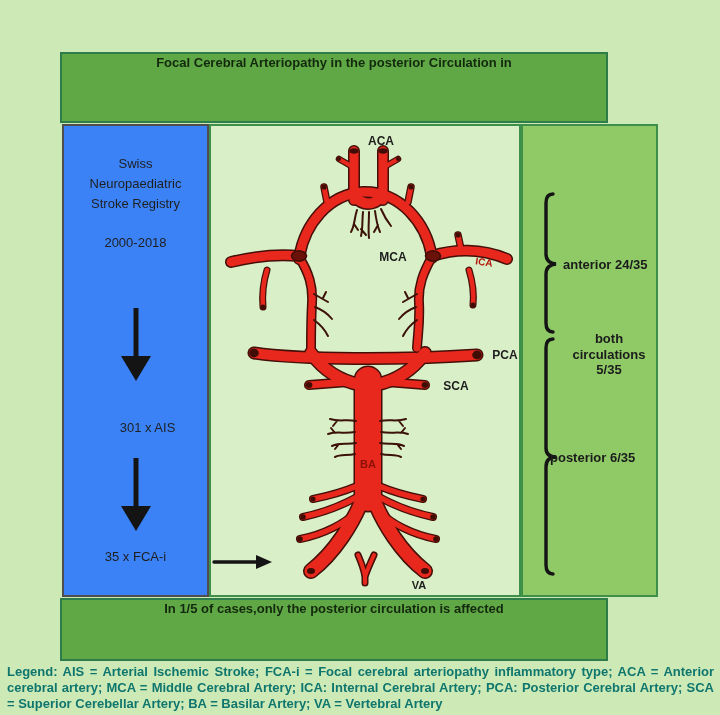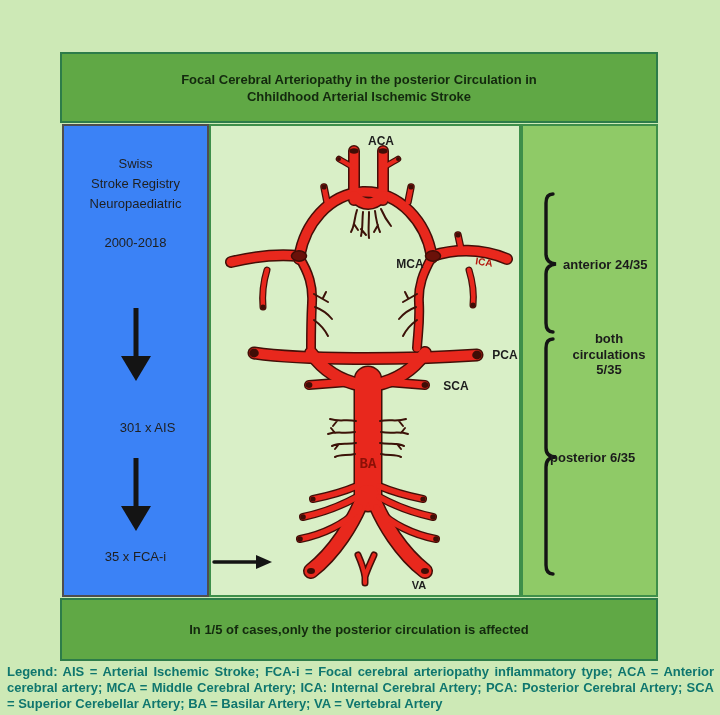--- a/index.html
+++ b/index.html
@@ -1,35 +1,35 @@
 <!DOCTYPE html>
 <html><head>
 <meta charset="utf-8">
 <style>
   html,body{margin:0;padding:0;}
   body{font-family:"Liberation Sans","DejaVu Sans",sans-serif;}
   .canvas{position:relative;width:720px;height:715px;background:#cde9b6;overflow:hidden;}
 
-  .banner{position:absolute;left:60px;width:598px;background:#60a845;border:2px solid #2d7c49;
-          box-sizing:border-box;display:flex;flex-direction:column;align-items:center;justify-content:center;
+  .banner{position:absolute;left:60px;width:548px;background:#60a845;border:2px solid #2d7c49;
+          box-sizing:border-box;display:flex;flex-direction:column;align-items:center;justify-content:flex-start;
           color:#13290e;font-size:13px;font-weight:700;text-align:center;line-height:17px;}
   .banner.top{top:52px;height:71px;}
   .banner.bottom{top:598px;height:63px;}
 
   .graybox{position:absolute;left:62px;top:124px;width:147px;height:473px;background:#3b82f6;
            border:2px solid #4e4e4e;box-sizing:border-box;color:#1f1f1f;font-size:13px;}
   .graybox .txt{position:absolute;left:0;width:100%;text-align:center;line-height:20px;}
   .graybox .arrow{position:absolute;left:56px;width:32px;height:74px;}
 
   .centerpanel{position:absolute;left:209px;top:124px;width:312px;height:473px;background:#d9efc7;
                border:2px solid #3e8f4a;box-sizing:border-box;}
   .centerpanel svg{position:absolute;left:0;top:0;}
   .vlabel{position:absolute;transform:translate(-50%,-50%);font-size:12px;font-weight:700;color:#1d1d1d;white-space:nowrap;}
   .vlabel.red{color:#b5170c;font-size:10px;}
-  .vlabel.darkred{color:#8c1007;font-size:14px;font-family:Liberation Mono, monospace;}
+  .vlabel.darkred{color:#8c1007;font-size:11px;}
 
   .rightpanel{position:absolute;left:521px;top:124px;width:137px;height:473px;background:#8fca67;
               border:2px solid #3e8f4a;box-sizing:border-box;color:#1b1b1b;font-size:13px;font-weight:700;}
   .rightpanel svg{position:absolute;left:0;top:0;}
   .rlabel{position:absolute;transform:translateY(-50%);white-space:nowrap;text-align:right;}
   .rblock{position:absolute;text-align:center;line-height:15.5px;}
 
   .legend{position:absolute;left:7px;top:664px;width:707px;font-size:13px;font-weight:700;
           color:#0f766e;line-height:16px;text-align:justify;}
 
@@ -40,28 +40,27 @@
   .knot{fill:#6a1109;stroke:#3f0d06;stroke-width:1.5;}
   .blk{stroke:#141414;fill:none;stroke-linecap:round;}
 </style>
 </head>
 <body>
 
 <div class="canvas">
 
   <div class="banner top">
     <div>Focal Cerebral Arteriopathy in the posterior Circulation in</div>
-    <div>Chhildhood Arterial Ischemic Stroke</div>
   </div>
 
   <div class="graybox">
     <div class="txt" style="top:28px;">
       <div>Swiss</div>
+      <div>Neuropaediatric</div>
       <div>Stroke Registry</div>
-      <div>Neuropaediatric</div>
     </div>
     <div class="txt" style="top:107px;">2000-2018</div>
     <svg class="arrow" style="top:182px;" viewBox="0 0 32 74">
       <rect x="13.5" y="0" width="5" height="50" fill="#141414"></rect>
       <polygon points="1,48 31,48 16,73" fill="#141414"></polygon>
     </svg>
     <div class="txt" style="top:292px;margin-left:12px;">301 x AIS</div>
     <svg class="arrow" style="top:332px;" viewBox="0 0 32 74">
       <rect x="13.5" y="0" width="5" height="50" fill="#141414"></rect>
       <polygon points="1,48 31,48 16,73" fill="#141414"></polygon>
@@ -133,21 +132,21 @@
         <ellipse class="cap" cx="100" cy="445" rx="4" ry="3"></ellipse>
         <ellipse class="cap" cx="214" cy="445" rx="4" ry="3"></ellipse>
       </g>
 
       <g>
         <path class="blk" stroke-width="3.5" d="M 3 436 L 45 436"></path>
         <polygon points="45,429 61,436 45,443" fill="#141414"></polygon>
       </g>
     </svg>
     <span class="vlabel" style="left:170px;top:15px;">ACA</span>
-    <span class="vlabel" style="left:199px;top:131px;margin-top:7px;">MCA</span>
+    <span class="vlabel" style="left:182px;top:131px;">MCA</span>
     <span class="vlabel red" style="left:273px;top:136px;transform:translate(-50%,-50%) rotate(8deg);">ICA</span>
     <span class="vlabel" style="left:294px;top:229px;">PCA</span>
     <span class="vlabel" style="left:245px;top:260px;">SCA</span>
     <span class="vlabel darkred" style="left:157px;top:338px;">BA</span>
     <span class="vlabel" style="left:208px;top:459px;font-size:11px;">VA</span>
   </div>
 
   <div class="rightpanel">
     <svg width="133" height="469" viewBox="0 0 133 469">
       <path class="blk" stroke-width="3.4" d="M 30 68 Q 23 68 23 77 L 23 128 Q 23 137 33 138 Q 23 139 23 148 L 23 197 Q 23 206 30 206"></path>

